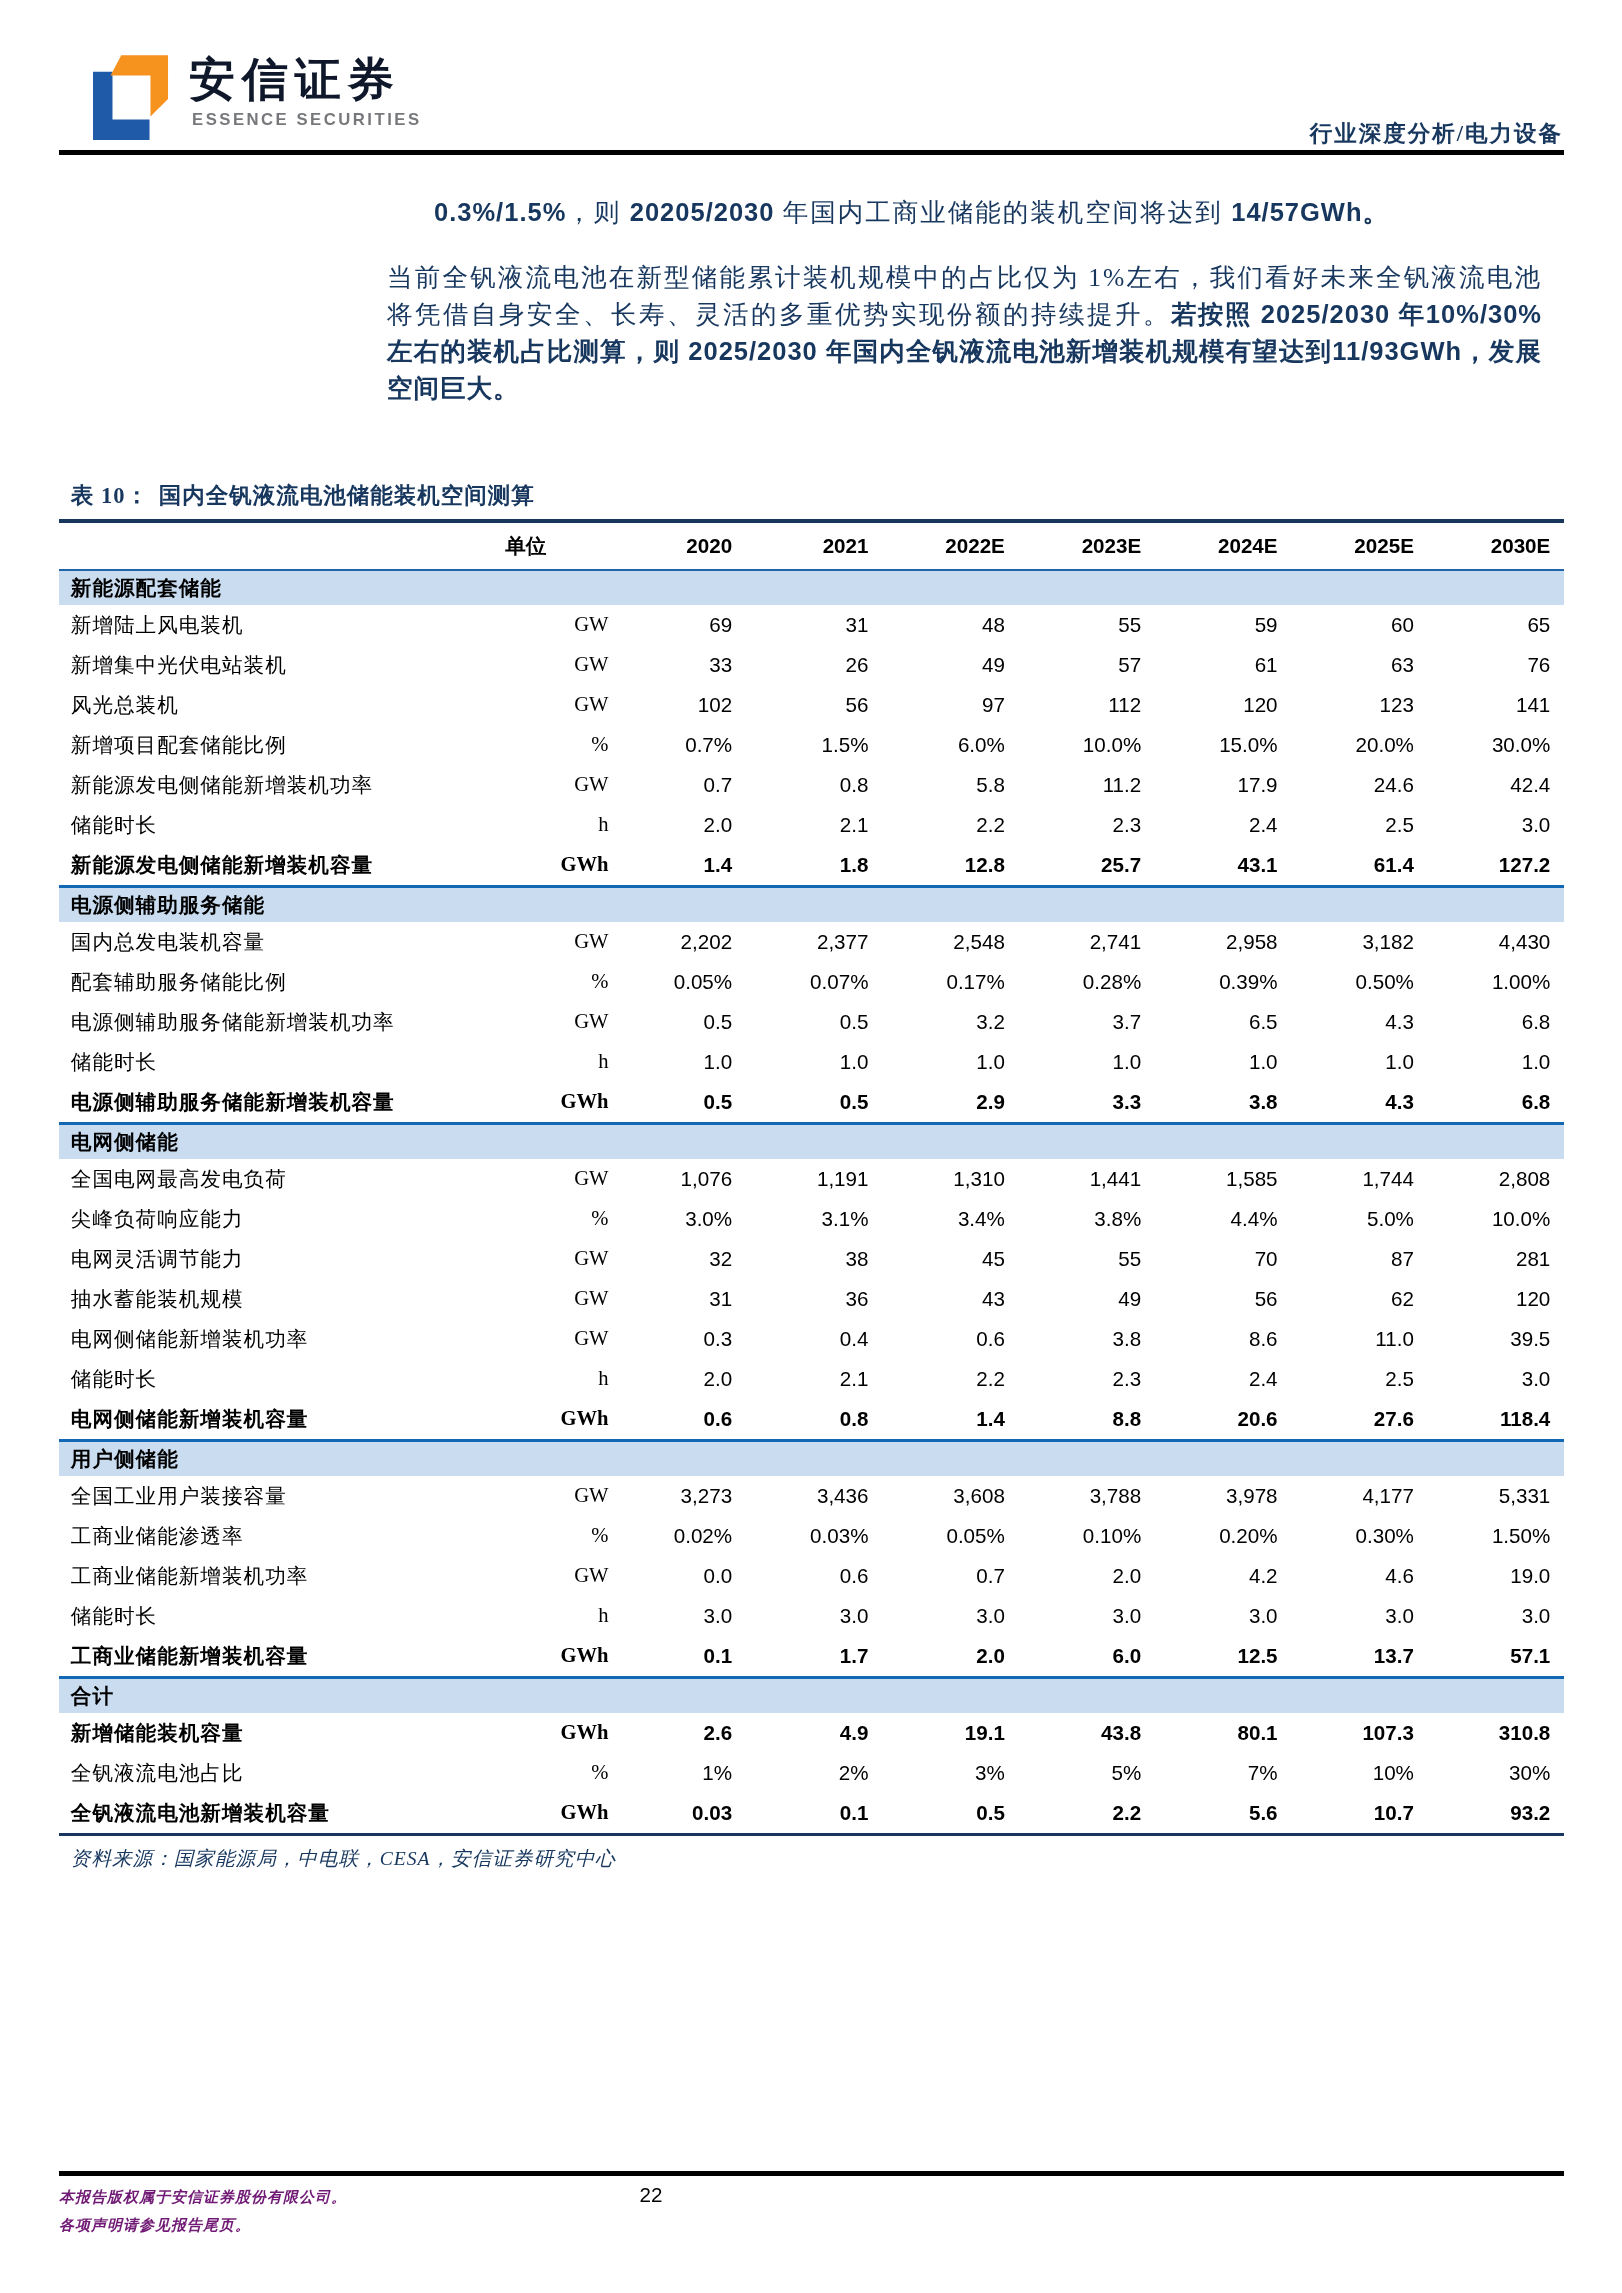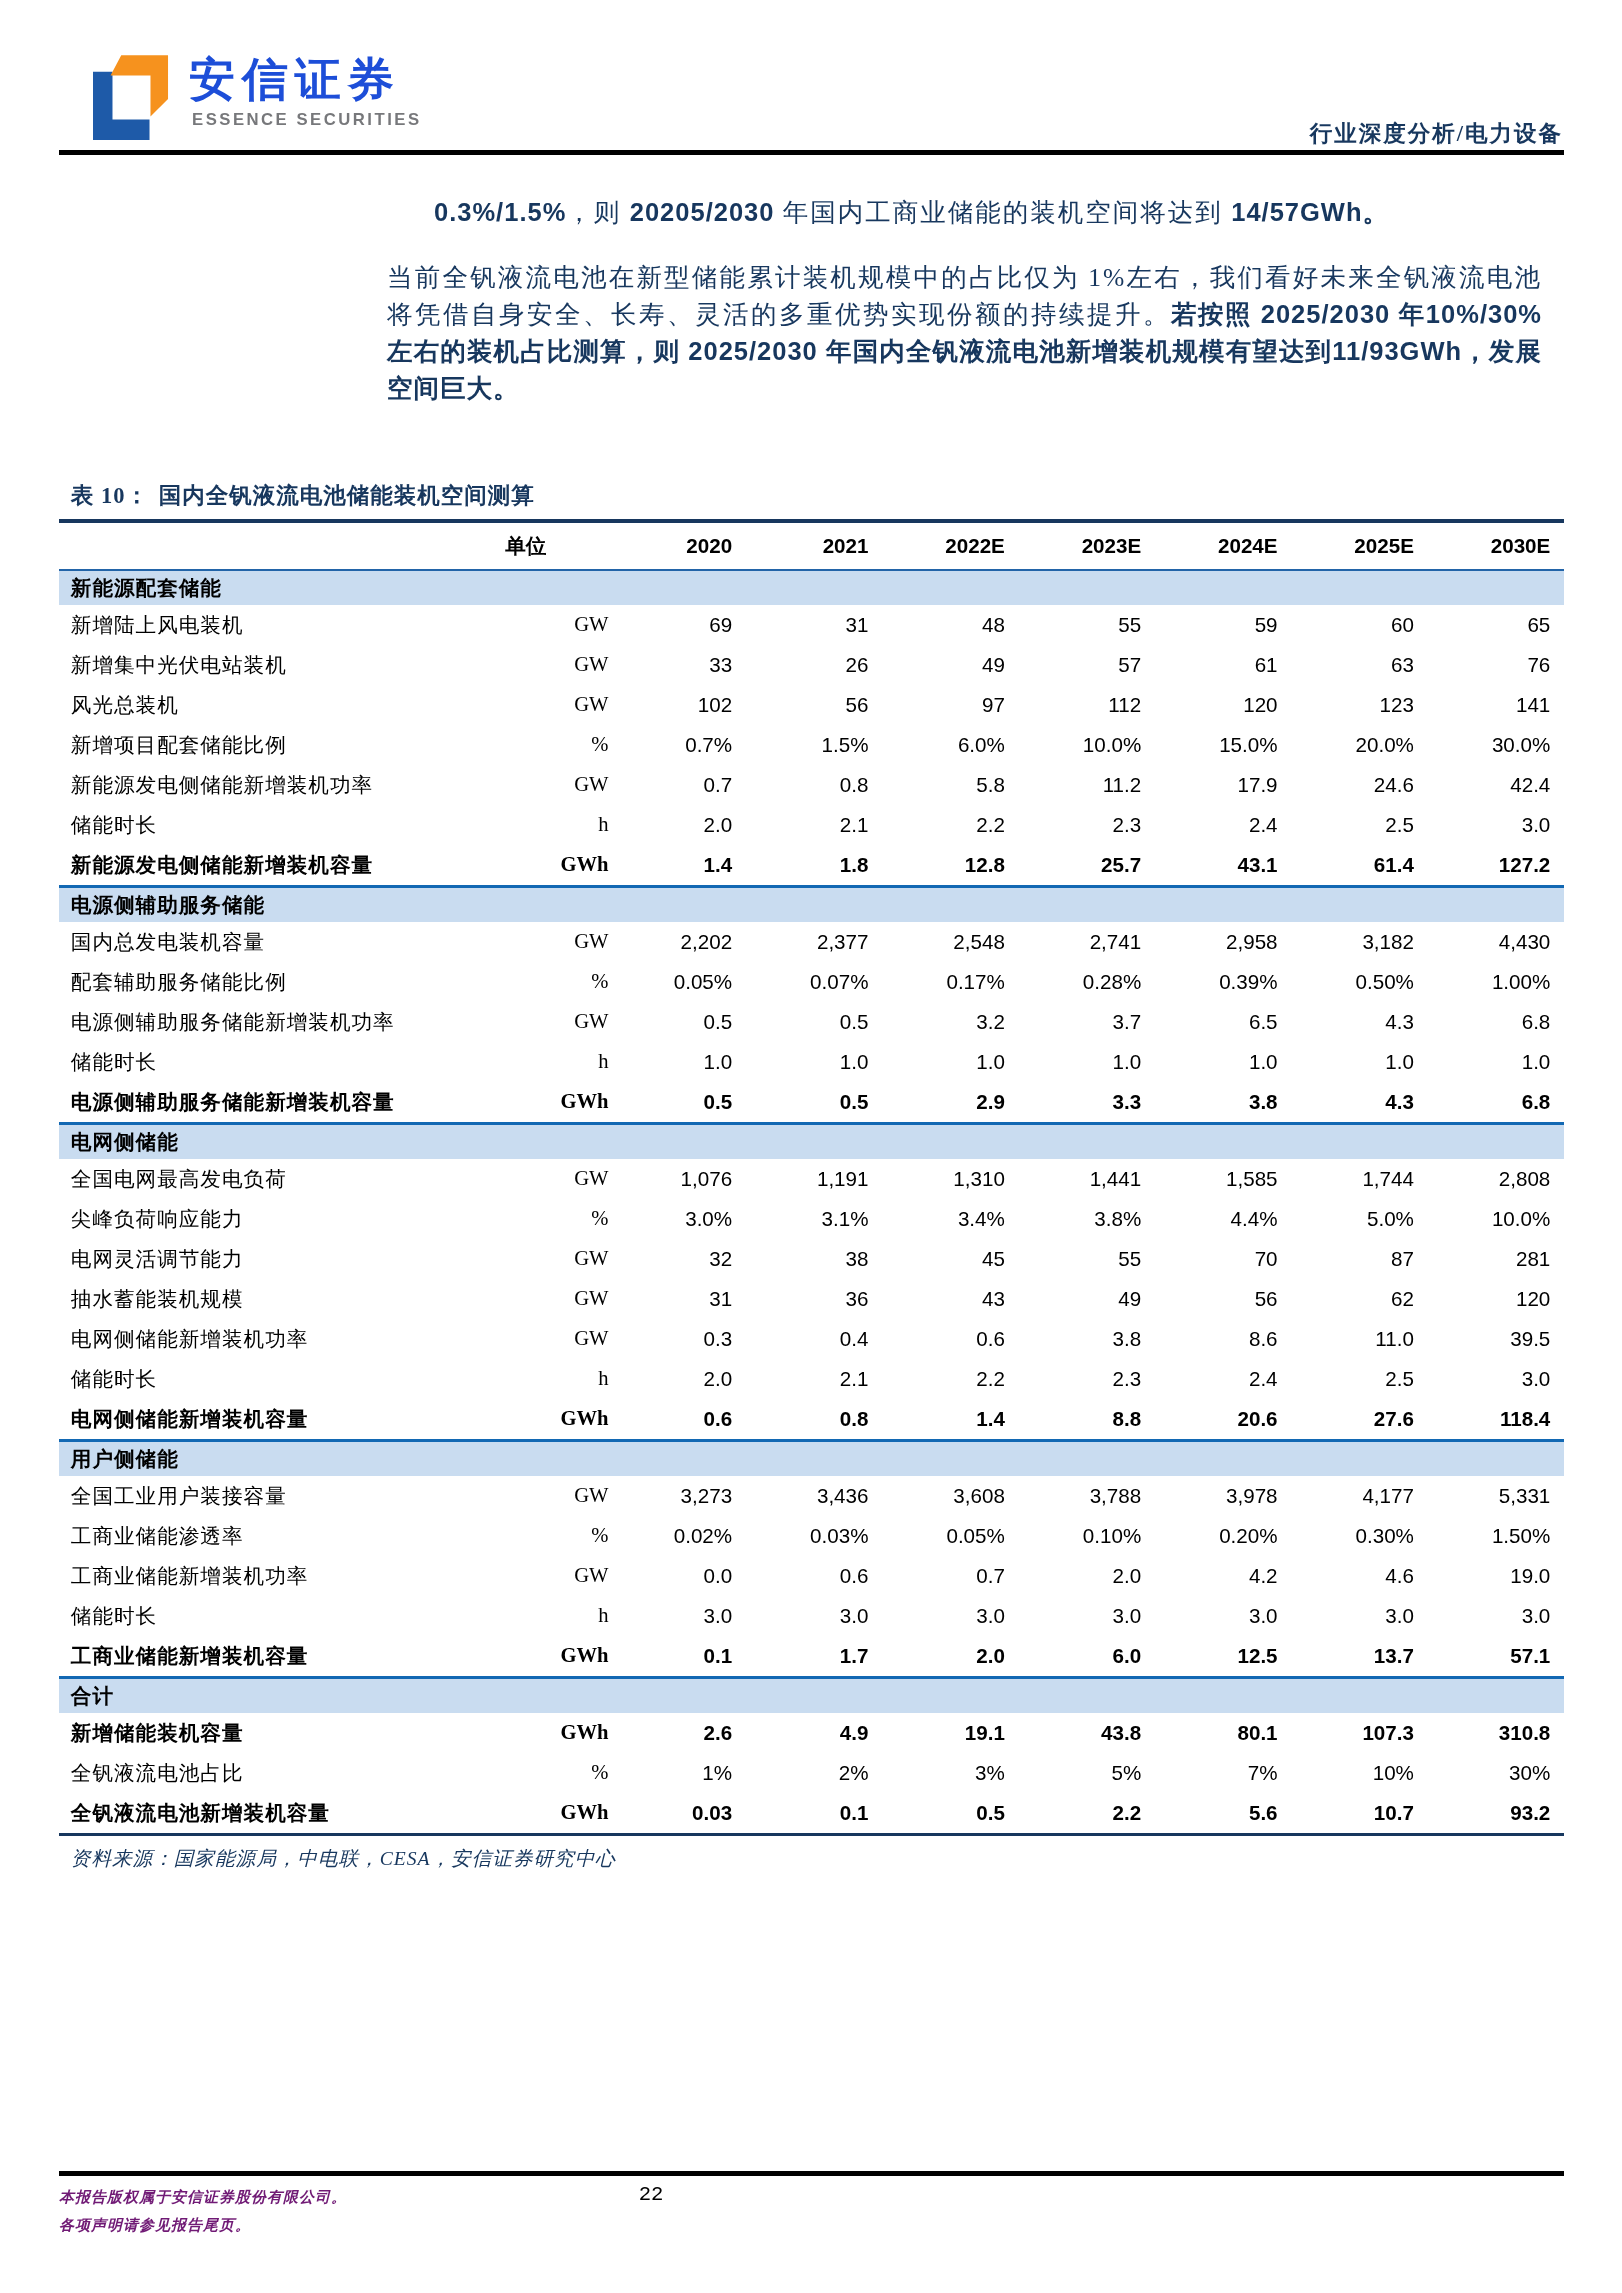--- a/index.html
+++ b/index.html
@@ -2,21 +2,21 @@
 <html><head>
 <meta charset="utf-8">
 <style>
   html,body{margin:0;padding:0;background:#ffffff;}
   body{width:1622px;height:2294px;position:relative;font-family:"Liberation Serif","DejaVu Serif",serif;}
   .page{position:absolute;inset:0;background:#ffffff;overflow:hidden;}
 
   
   .logo-mark{position:absolute;left:93px;top:55px;width:76px;height:86px;}
   .logo-cn{position:absolute;left:189px;top:49px;font-family:"Liberation Sans","DejaVu Sans",sans-serif;
-           font-weight:bold;font-size:46px;color:#1d4ed8;letter-spacing:6.9px;}
+           font-weight:bold;font-size:46px;color:#0f172a;letter-spacing:6.9px;}
   .logo-en{position:absolute;left:192px;top:110px;font-family:"Liberation Sans","DejaVu Sans",sans-serif;
            font-weight:600;font-size:16.7px;color:#77787b;letter-spacing:2.5px;}
   .category{position:absolute;right:59px;top:118px;font-size:22.5px;font-weight:bold;color:#17375e;letter-spacing:2px;}
   .header-rule{position:absolute;left:59px;top:150px;width:1505px;height:4.9px;background:#000000;}
 
   
   .content{position:absolute;left:387px;top:194px;width:1155px;color:#17375e;}
   .para{margin:0;font-size:25.5px;line-height:37px;letter-spacing:2px;text-align:justify;}
   .para b{font-family:"Liberation Sans","DejaVu Sans",sans-serif;letter-spacing:1px;}
   .p1{padding-left:47px;margin-bottom:28px;}
@@ -39,21 +39,21 @@
   td.t-unit{text-align:right;font-family:Liberation Serif, serif;font-size:19.6px;}
   td.t-val{text-align:right;padding-right:13.7px;font-family:"Liberation Sans","DejaVu Sans",sans-serif;font-size:19.6px;}
   tr.boldrow td{font-weight:bold;}
   .source{font-size:19.6px;font-style:italic;color:#17375e;padding:9.8px 0 0 11.8px;letter-spacing:1px;}
 
   
   .footer-rule{position:absolute;left:59px;top:2171px;width:1505px;height:4.9px;background:#000000;}
   .fnotes{position:absolute;left:59px;top:2183px;font-size:15px;font-weight:bold;font-style:italic;
           color:#701a75;line-height:28px;letter-spacing:1px;}
   .pagenum{position:absolute;left:0;top:2183px;width:1302px;text-align:center;
-           font-family:Liberation Mono, monospace;font-size:20.6px;color:#000000;}
+           font-family:Liberation Sans, sans-serif;font-size:20.6px;color:#000000;}
 </style>
 </head>
 <body>
 
 <div class="page">
 
   <svg class="logo-mark" viewBox="0 0 78 88" xmlns="http://www.w3.org/2000/svg">
     <path d="M0,17 H20 V66 H58 V87 H0 Z" fill="#1e5aa8"></path>
     <path d="M29,0 H77 V45 L59,63 V21 H18 Z" fill="#f6921e"></path>
   </svg>

